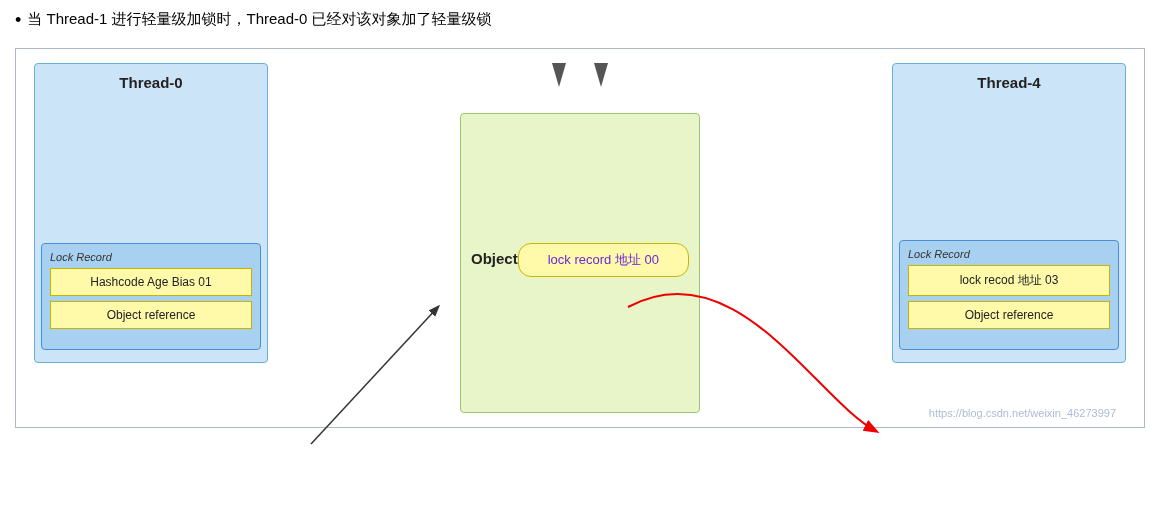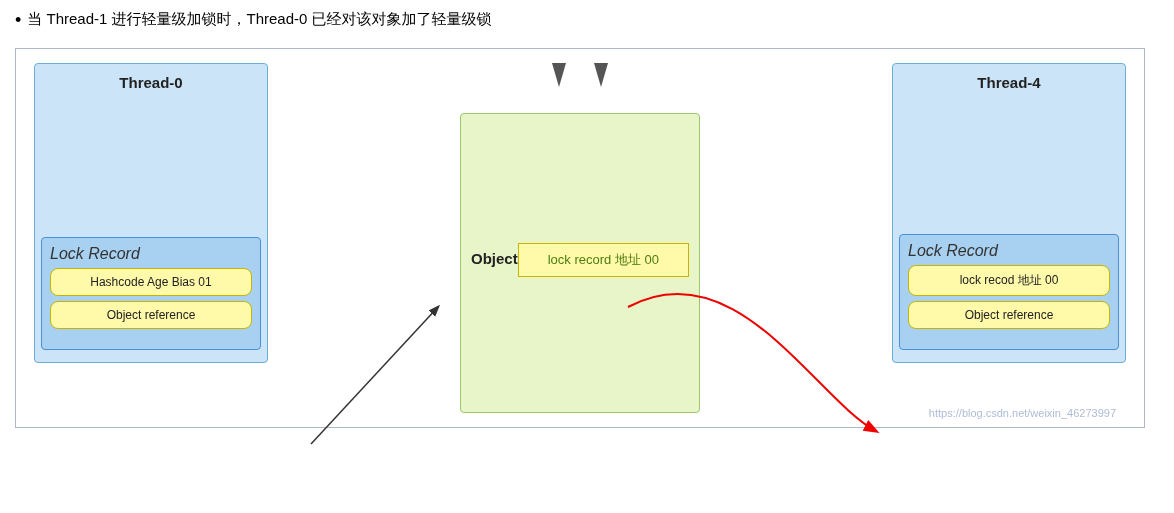--- a/index.html
+++ b/index.html
@@ -85,28 +85,28 @@
     .object-title {
       font-weight: bold;
       font-size: 15px;
       margin-bottom: 8px;
       color: #222;
     }
     
     .yellow-cell {
       background: #fffaaa;
       border: 1.5px solid #c8b400;
-      border-radius: 0;
+      border-radius: 13px;
       width: 100%;
       text-align: center;
       padding: 7px 11px;
       margin-bottom: 6px;
       font-size: 13px;
       font-weight: normal;
-      color: #4d7c0f;
+      color: #6d28d9;
     }
     .object-body-cell {
       background: #fffaaa;
       border: 1.5px solid #c8b400;
       border-radius: 3px;
       width: 100%;
       text-align: center;
       padding: 32px 4px;
       margin-top: 2px;
       font-size: 14px;
@@ -119,30 +119,30 @@
       border: 1.5px solid #4a90d9;
       border-radius: 4px;
       width: 220px;
       padding: 7px 8px 8px 8px;
       position: absolute;
       bottom: 12px;
       left: 50%;
       transform: translateX(-50%);
     }
     .lock-record-label {
-      font-size: 16px;
+      font-size: 11px;
       font-style: italic;
       color: #333;
       margin-bottom: 5px;
       text-align: left;
     }
     .lr-cell {
       background: #fffaaa;
       border: 1.5px solid #c8b400;
-      border-radius: 8px;
+      border-radius: 0;
       width: 100%;
       text-align: center;
       padding: 6px 4px;
       margin-bottom: 5px;
       font-size: 12px;
       color: #222;
     }
     .lr-cell:last-child {
       margin-bottom: 12px;
     }
@@ -207,21 +207,21 @@
             <div class="object-title">Object</div>
             <div class="yellow-cell">lock record 地址 00</div>
           </div>
         </div>
 
         <div class="thread-box">
           <div class="thread-title">Thread-4</div>
 
           <div class="lock-record-box">
             <div class="lock-record-label">Lock Record</div>
-            <div class="lr-cell">lock recod 地址 00</div>
+            <div class="lr-cell">lock recod 地址 03</div>
             <div class="lr-cell">Object reference</div>
           </div>
         </div>
 
       </div>
 
       <svg class="arrows-svg" xmlns="http://www.w3.org/2000/svg">
         <defs>
           <marker id="arrowBlack" markerWidth="8" markerHeight="8" refX="6" refY="3" orient="auto">
             <path d="M0,0 L0,6 L8,3 z" fill="#333"></path>

